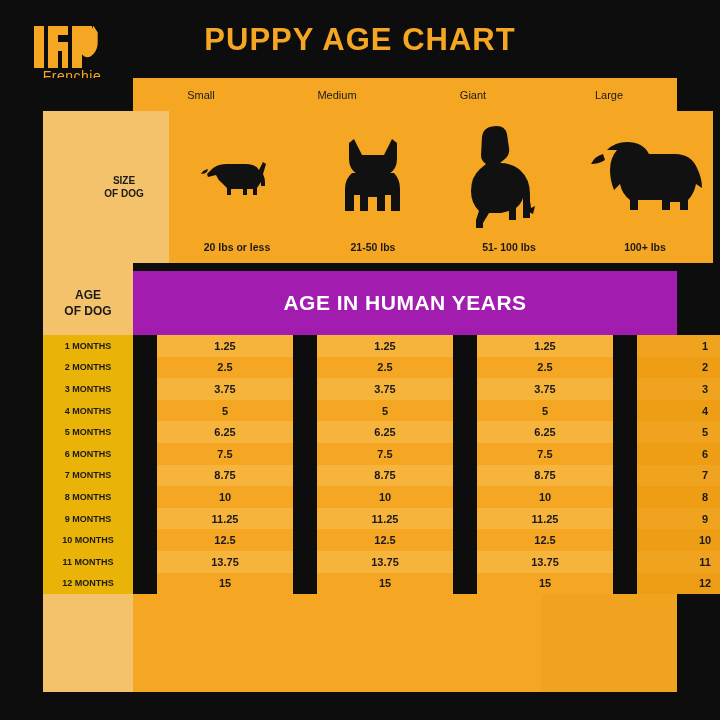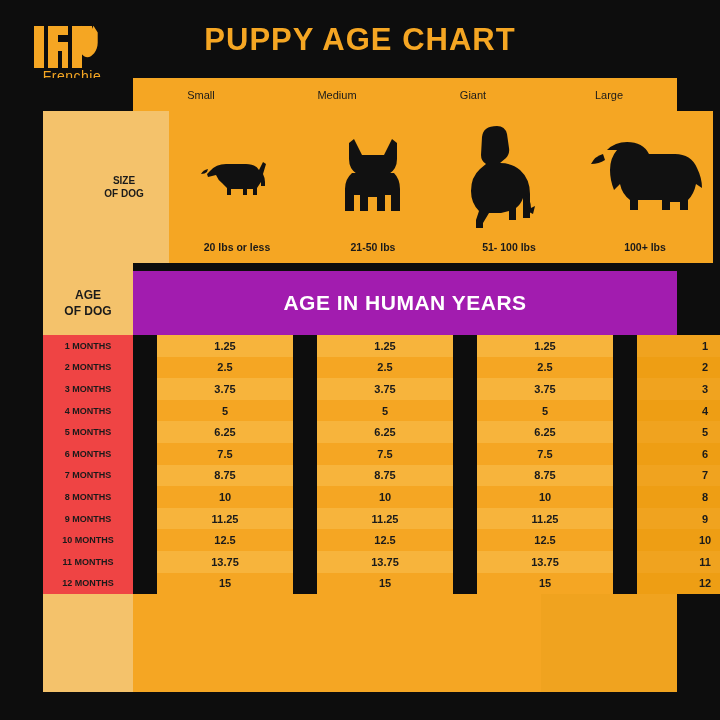--- a/index.html
+++ b/index.html
@@ -79,21 +79,21 @@
   }
   .agetitle{
     flex:1;background:#a21caf;
     display:flex;align-items:center;justify-content:center;
     color:#ffffff;font-size:21px;font-weight:bold;letter-spacing:.5px;
   }
 
   
   .data{height:21.6px;}
   .data .c-label{
-    background:#ef4444;
+    background:#eab308;
     display:flex;align-items:center;justify-content:center;
     color:#1a1a1a;font-size:9px;font-weight:bold;
   }
   .data .val{
     display:flex;align-items:center;justify-content:center;
     font-size:11px;font-weight:bold;color:#1a1a1a;margin-left:24px;
   }
   .sh-a{background:#F7B43C;}
   .sh-b{background:#F5A623;}
   .giant-a{background:#F0A31F;}

